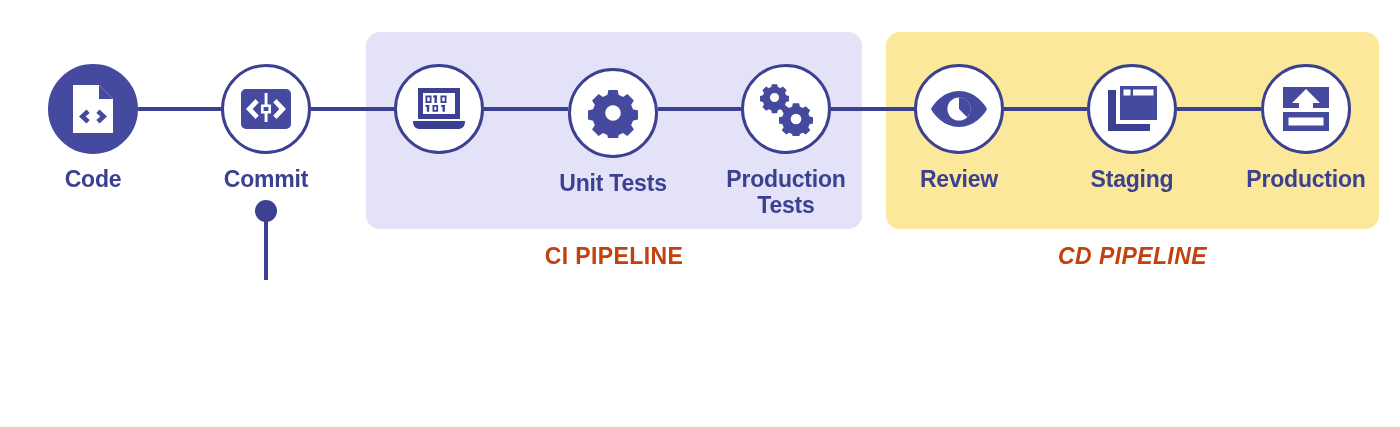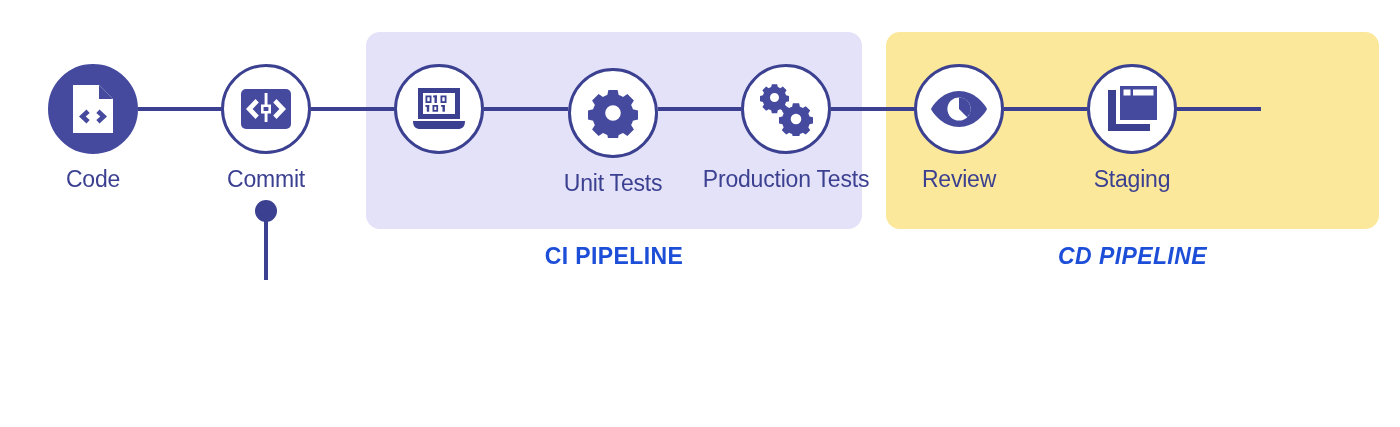--- a/index.html
+++ b/index.html
@@ -69,33 +69,33 @@
   }
   .disc.filled {
     background: #454a9e;
     border-color: #454a9e;
   }
   .disc svg { display: block; }
 
   .node-label {
     margin-top: 12px;
     font-size: 23px;
-    font-weight: normal;
+    font-weight: bold;
     color: #3b4091;
     line-height: 1.14;
     letter-spacing: -0.2px;
   }
 
   
   .caption {
     position: absolute;
     text-align: center;
     font-size: 23px;
     font-weight: bold;
-    color: #1d4ed8;
+    color: #c2410c;
     letter-spacing: 0.4px;
   }
   #ci-caption { left: 366px; top: 243px; width: 496px; }
   #cd-caption { left: 886px; top: 243px; width: 493px; font-style: italic; }
 </style>
 </head>
 <body>
 
 <div id="stage">
 
@@ -209,18 +209,29 @@
       <svg width="52" height="50" viewBox="0 0 52 50">
         <path fill="#3b4091" d="M2 6 h8 v34 h34 v7 H2 Z"></path>
         <rect x="14" y="2" width="37" height="34" fill="#454a9e"></rect>
         <rect x="17.5" y="5.5" width="7" height="6" fill="#ffffff"></rect>
         <rect x="27" y="5.5" width="20.5" height="6" fill="#ffffff"></rect>
       </svg>
     </div>
     <div class="node-label">Staging</div>
   </div>
 
+  <div class="node" style="left:1216px; top:64px;">
+    <div class="disc">
+      <svg width="52" height="48" viewBox="0 0 52 48">
+        <rect x="3" y="2" width="46" height="21" fill="#454a9e"></rect>
+        <path fill="#ffffff" d="M26 4 L40 18 h-7 v12 h-14 v-12 h-7 Z"></path>
+        <rect x="3" y="27" width="46" height="19" fill="#454a9e"></rect>
+        <rect x="8.5" y="32.5" width="35" height="8" fill="#ffffff"></rect>
+      </svg>
+    </div>
+    <div class="node-label">Production</div>
+  </div>
 
 
   <div class="caption" id="ci-caption">CI PIPELINE</div>
   <div class="caption" id="cd-caption">CD PIPELINE</div>
 
 </div>
 
 </body></html>

